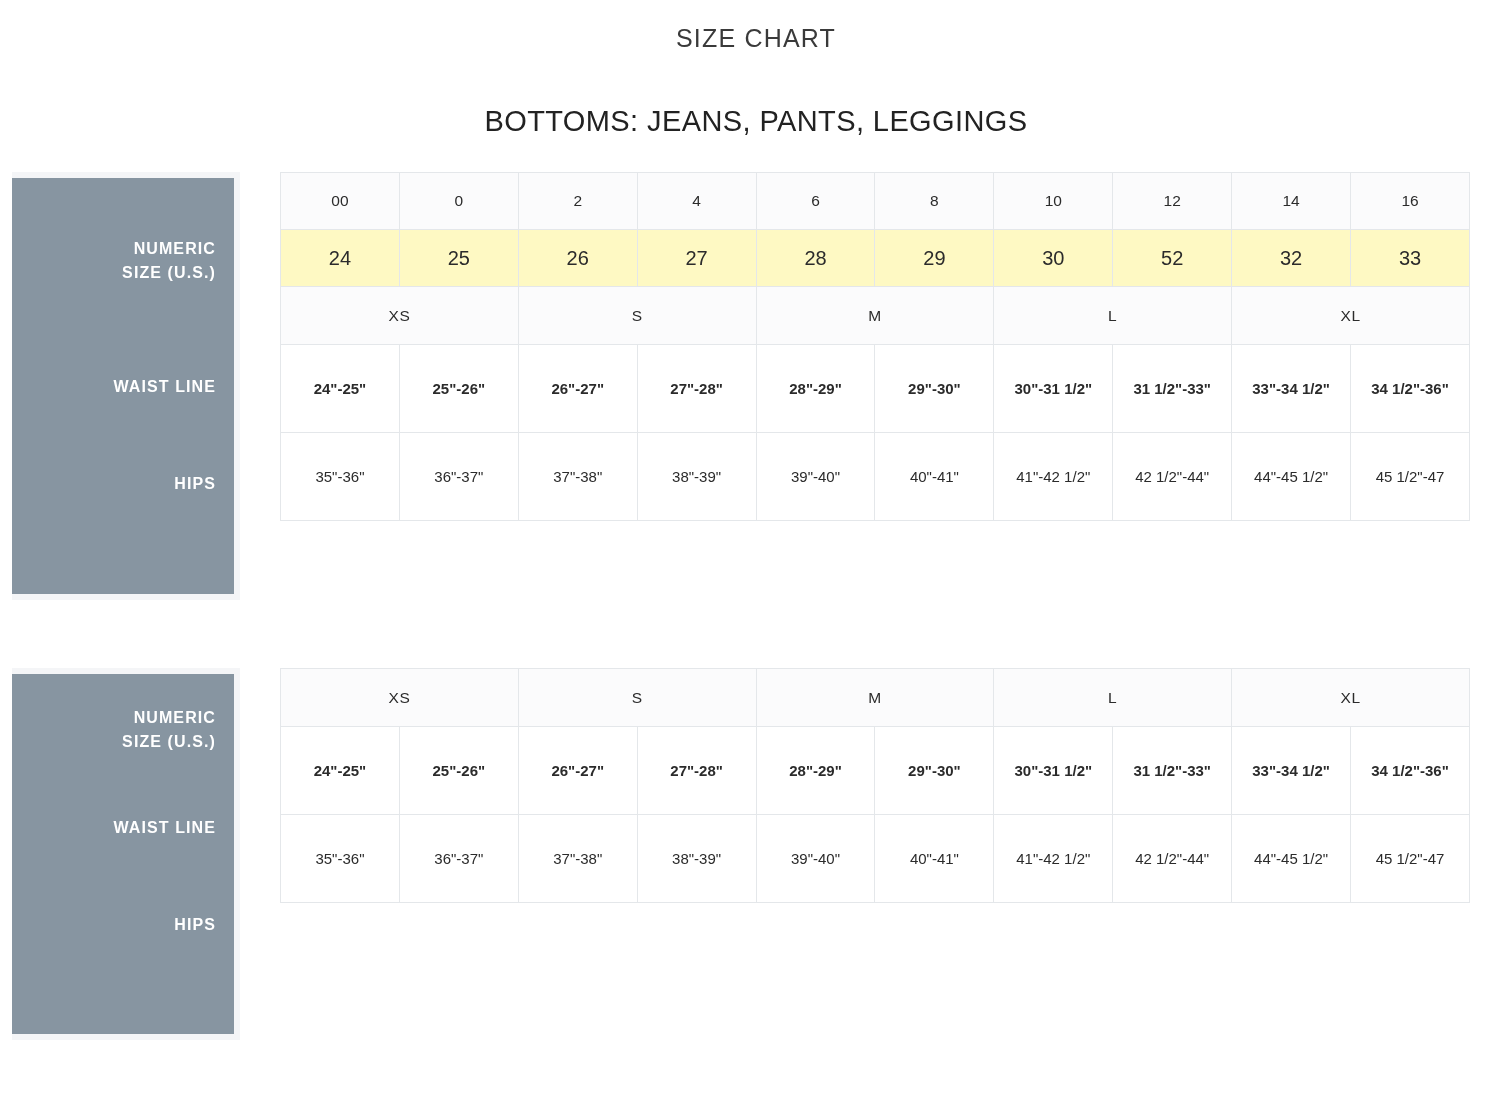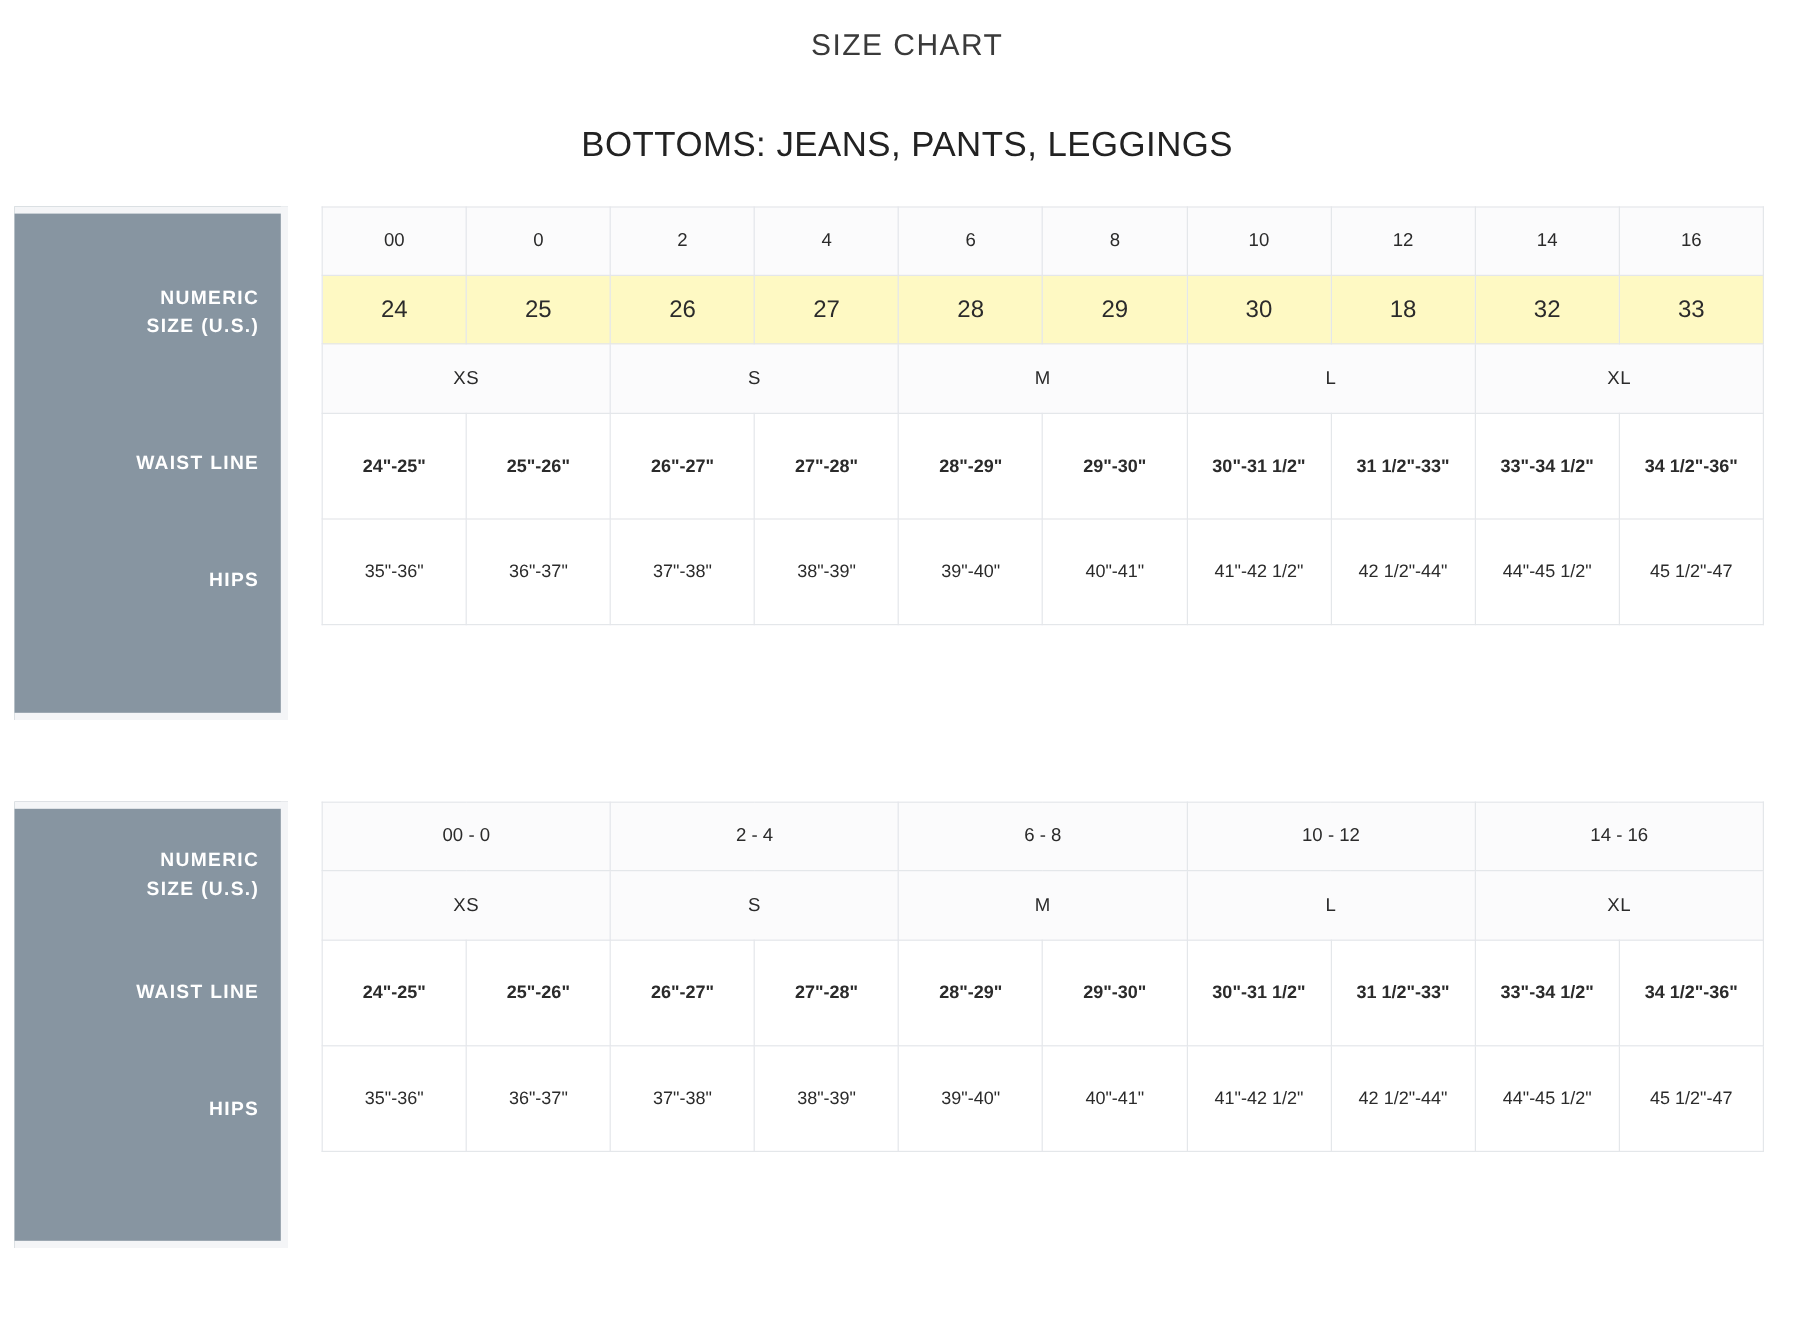--- a/index.html
+++ b/index.html
@@ -65,21 +65,21 @@
     text-align: right;
     line-height: 1.5;
   }
   .label-cell.two-line {
     flex-direction: column;
     align-items: flex-end;
     justify-content: center;
   }
   .table-wrap {
     flex: 1 1 auto;
-    margin-left: 28px;
+    margin-left: 40px;
   }
   table.size-table {
     width: 100%;
     border-collapse: collapse;
     table-layout: fixed;
   }
   table.size-table td {
     border: 1px solid #e4e7ea;
     text-align: center;
     vertical-align: middle;
@@ -155,21 +155,21 @@
             <td>16</td>
           </tr>
           <tr class="row-size">
             <td>24</td>
             <td>25</td>
             <td>26</td>
             <td>27</td>
             <td>28</td>
             <td>29</td>
             <td>30</td>
-            <td>18</td>
+            <td>52</td>
             <td>32</td>
             <td>33</td>
           </tr>
           <tr class="row-letters">
             <td colspan="2">XS</td>
             <td colspan="2">S</td>
             <td colspan="2">M</td>
             <td colspan="2">L</td>
             <td colspan="2">XL</td>
           </tr>
@@ -213,27 +213,20 @@
         <span>NUMERIC</span>
         <span>SIZE (U.S.)</span>
       </div>
       <div class="label-cell" style="height:88px;">WAIST LINE</div>
       <div class="label-cell" style="height:168px; align-items:flex-start; padding-top:42px;">HIPS</div>
     </div>
 
     <div class="table-wrap">
       <table class="size-table">
         <tbody>
-          <tr class="row-numeric">
-            <td colspan="2">00 - 0</td>
-            <td colspan="2">2 - 4</td>
-            <td colspan="2">6 - 8</td>
-            <td colspan="2">10 - 12</td>
-            <td colspan="2">14 - 16</td>
-          </tr>
           <tr class="row-letters">
             <td colspan="2">XS</td>
             <td colspan="2">S</td>
             <td colspan="2">M</td>
             <td colspan="2">L</td>
             <td colspan="2">XL</td>
           </tr>
           <tr class="row-waist">
             <td>24"-25"</td>
             <td>25"-26"</td>

